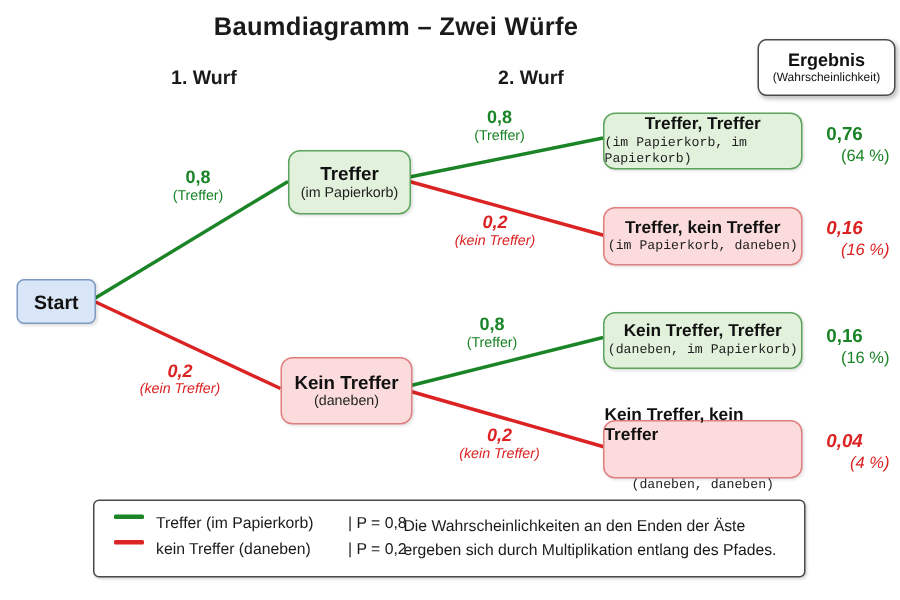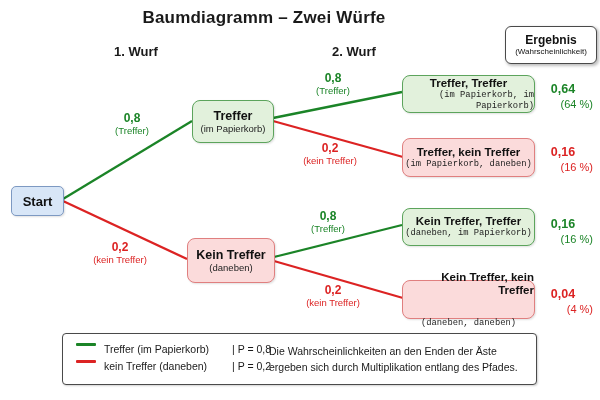--- a/index.html
+++ b/index.html
@@ -21,21 +21,21 @@
     background:#ffffff;border:1.5px solid #4a4a4a;border-radius:6px;
     box-shadow:1.5px 1.5px 3px rgba(0,0,0,.25);
     display:flex;flex-direction:column;align-items:center;justify-content:center;
   }
   .result-header{left:505px;top:26px;width:90px;height:36px;}
   .rh-title{font-size:12px;font-weight:bold;line-height:14px;}
   .rh-sub{font-size:8px;line-height:10px;text-align:right;}
 
   .node{
     display:flex;flex-direction:column;align-items:center;justify-content:center;
-    border-radius:8px;box-shadow:1px 1px 2px rgba(0,0,0,.12);text-align:right;
+    border-radius:8px;box-shadow:1px 1px 2px rgba(0,0,0,.12);text-align:left;
   }
   .node .n-title{font-weight:bold;font-size:12.5px;line-height:14px;color:#111;}
   .node .n-sub{font-size:9.5px;line-height:11px;color:#222;}
   .node-green{background:#e2f1dc;border:1.6px solid #5ca45c;}
   .node-red{background:#fbdbdb;border:1.6px solid #e07f7f;}
   .start{
     left:11px;top:186px;width:51px;height:28px;border-radius:5px;
     background:#d8e6f7;border:1.6px solid #7d99c2;
     font-size:13px;font-weight:bold;
   }
@@ -46,21 +46,21 @@
   .n-l2 .n-sub{font-size:8.8px;line-height:11px;font-family:Liberation Mono, monospace;}
   .n-b1{top:75px;height:36px;}
   .n-b2{top:138px;height:37px;}
   .n-b3{top:208px;height:36px;}
   .n-b4{top:280px;height:37px;gap:21px;}
 
   .blabel{text-align:center;}
   .blabel .bp{font-size:12px;font-weight:bold;line-height:13px;}
   .blabel .bs{font-size:9.5px;line-height:12px;}
   .green{color:#1b8427;}
-  .red{color:#dc2323;}
+  .red{color:#dc2323;font-style:italic;}
   .bl1{left:92px;top:112px;width:80px;}
   .bl2{left:79px;top:241px;width:82px;}
   .bl3{left:294px;top:72px;width:78px;}
   .bl4{left:288px;top:142px;width:84px;}
   .bl5{left:288px;top:210px;width:80px;}
   .bl6{left:291px;top:284px;width:84px;}
 
   .result{width:60px;text-align:center;}
   .result .rv{font-size:12.5px;font-weight:bold;line-height:15px;}
   .result .rp{font-size:11px;line-height:14px;text-align:right;}
@@ -155,21 +155,21 @@
   <div class="abs blabel green bl5">
     <div class="bp">0,8</div>
     <div class="bs">(Treffer)</div>
   </div>
   <div class="abs blabel red bl6">
     <div class="bp">0,2</div>
     <div class="bs">(kein Treffer)</div>
   </div>
 
   <div class="abs result green r1">
-    <div class="rv">0,64</div>
+    <div class="rv">0,76</div>
     <div class="rp">(64 %)</div>
   </div>
   <div class="abs result red r2">
     <div class="rv">0,16</div>
     <div class="rp">(16 %)</div>
   </div>
   <div class="abs result green r3">
     <div class="rv">0,16</div>
     <div class="rp">(16 %)</div>
   </div>

